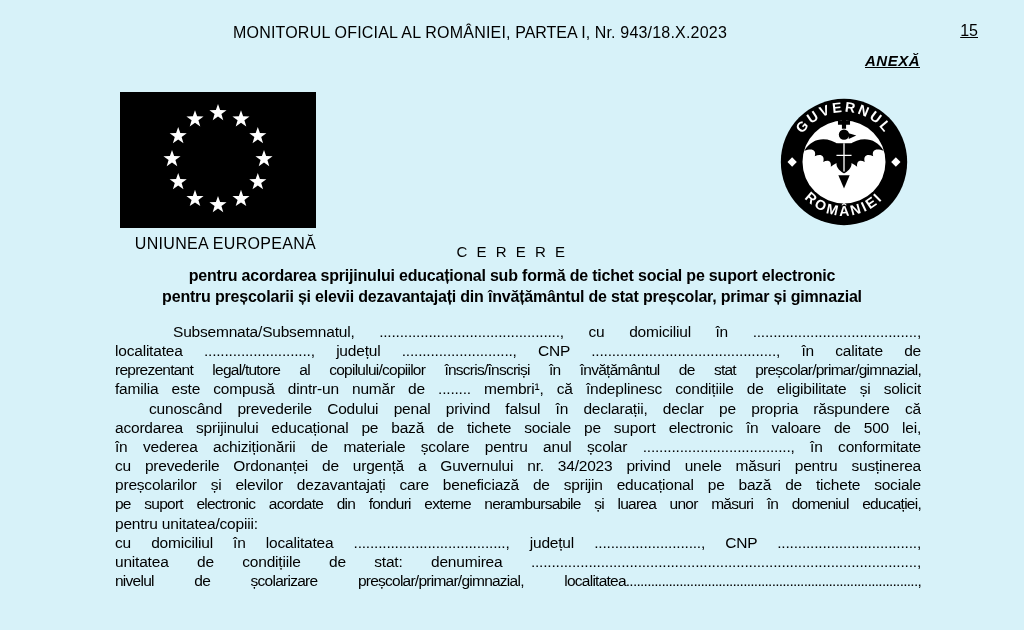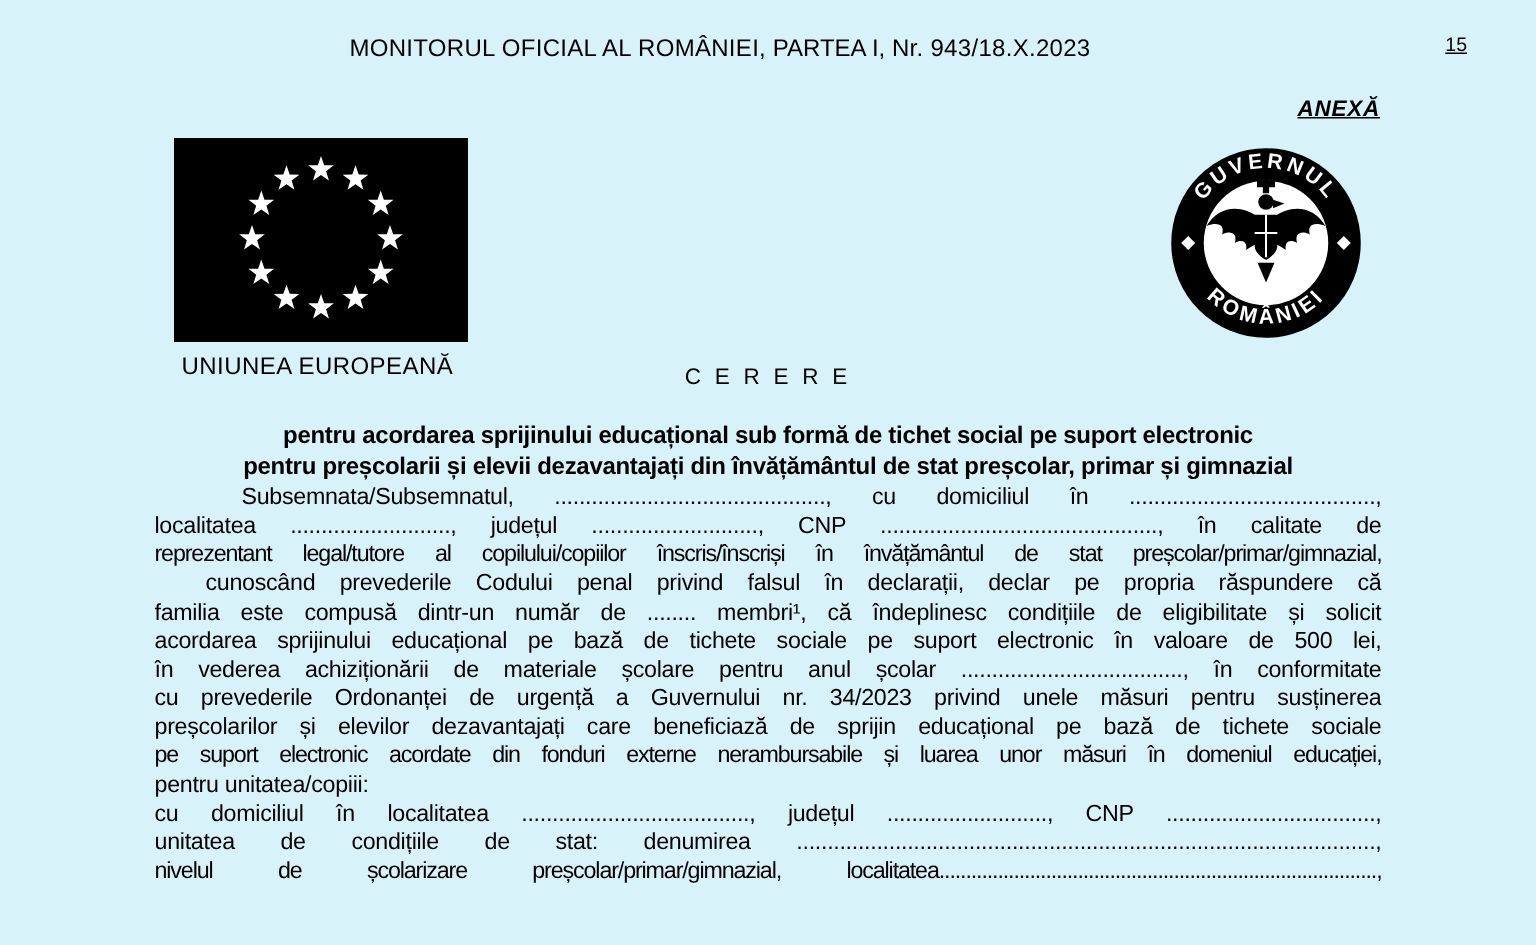--- a/index.html
+++ b/index.html
@@ -10,37 +10,37 @@
     color:#000;
     position:relative;
     overflow:hidden;
   }
   .page { position:absolute; inset:0; }
 
   
   .header-line { position:absolute; top:24px; left:0; width:960px; text-align:center; white-space:nowrap; }
   .h-big  { font-size:16px; letter-spacing:0.2px; }
   .h-part { font-size:16px; }
-  .page-num { position:absolute; top:22px; right:46px; font-size:13px;text-decoration:underline; }
-  .annex { position:absolute; top:64px; right:104px; font-size:15px; font-style:italic; font-weight:bold; text-decoration:underline; letter-spacing:0.5px; }
+  .page-num { position:absolute; top:22px; right:46px; font-size:16px;text-decoration:underline; }
+  .annex { position:absolute; top:52px; right:104px; font-size:15px; font-style:italic; font-weight:bold; text-decoration:underline; letter-spacing:0.5px; }
 
   
-  .eu-block { position:absolute; left:116px; top:92px; width:200px; }
+  .eu-block { position:absolute; left:116px; top:92px; width:200px;text-align:right; }
   .eu-caption { font-size:16px; margin-top:3px; padding-left:5px; letter-spacing:0.3px; }
 
   
   .seal { position:absolute; left:778px; top:96px; width:132px; height:132px; }
 
   
   .cerere-title { position:absolute; top:243px; left:103px; width:818px; text-align:center; font-weight:normal; font-size:15px; letter-spacing:2.5px; }
-  .subtitle { position:absolute; top:280px; left:90px; width:844px; text-align:center; font-weight:bold; font-size:16px; line-height:21px; letter-spacing:-0.2px; }
+  .subtitle { position:absolute; top:265px; left:90px; width:844px; text-align:center; font-weight:bold; font-size:16px; line-height:21px; letter-spacing:-0.2px; }
 
   
   .body-text { position:absolute; left:103px; top:322px; width:818px; font-size:15.5px; line-height:19.15px; letter-spacing:-0.2px; }
-  .line { text-align:justify; text-align-last:justify; white-space:nowrap; overflow:hidden; }
+  .line { text-align:justify; text-align-last:justify; white-space:nowrap; overflow:hidden;margin-left:12px; }
   .line.left { text-align:left; text-align-last:left; }
   .line.ind1 { text-indent:58px; }
   .line.ind2 { text-indent:34px; }
   .line.tight { letter-spacing:-0.75px; }
 </style>
 </head>
 <body>
 
 <div class="page">
 
@@ -108,22 +108,22 @@
 
   <div class="subtitle">
     <div>pentru acordarea sprijinului educațional sub formă de tichet social pe suport electronic</div>
     <div>pentru preșcolarii și elevii dezavantajați din învățământul de stat preșcolar, primar și gimnazial</div>
   </div>
 
   <div class="body-text">
     <div class="line ind1">Subsemnata/Subsemnatul, ............................................, cu domiciliul în ........................................,</div>
     <div class="line">localitatea .........................., județul ..........................., CNP ............................................., în calitate de</div>
     <div class="line tight">reprezentant legal/tutore al copilului/copiilor înscris/înscriși în învățământul de stat preșcolar/primar/gimnazial,</div>
+    <div class="line">familia este compusă dintr-un număr de ........ membri¹, că îndeplinesc condițiile de eligibilitate și solicit</div>
     <div class="line ind2">cunoscând prevederile Codului penal privind falsul în declarații, declar pe propria răspundere că</div>
-    <div class="line">familia este compusă dintr-un număr de ........ membri¹, că îndeplinesc condițiile de eligibilitate și solicit</div>
     <div class="line">acordarea sprijinului educațional pe bază de tichete sociale pe suport electronic în valoare de 500 lei,</div>
     <div class="line">în vederea achiziționării de materiale școlare pentru anul școlar ...................................., în conformitate</div>
     <div class="line">cu prevederile Ordonanței de urgență a Guvernului nr. 34/2023 privind unele măsuri pentru susținerea</div>
     <div class="line">preșcolarilor și elevilor dezavantajați care beneficiază de sprijin educațional pe bază de tichete sociale</div>
     <div class="line tight">pe suport electronic acordate din fonduri externe nerambursabile și luarea unor măsuri în domeniul educației,</div>
     <div class="line left">pentru unitatea/copiii:</div>
     <div class="line">cu domiciliul în localitatea ....................................., județul .........................., CNP ..................................,</div>
     <div class="line">unitatea de condițiile de stat: denumirea ..............................................................................................,</div>
     <div class="line tight">nivelul de școlarizare preșcolar/primar/gimnazial, localitatea..................................................................................,</div>
   </div>

